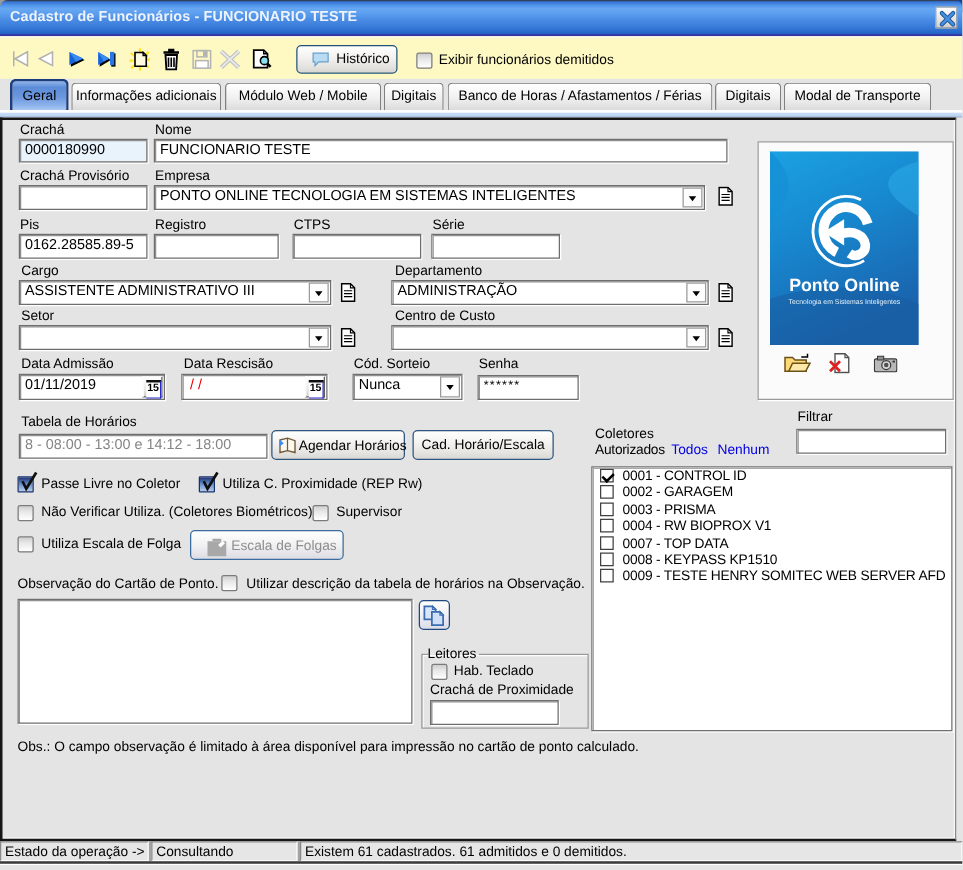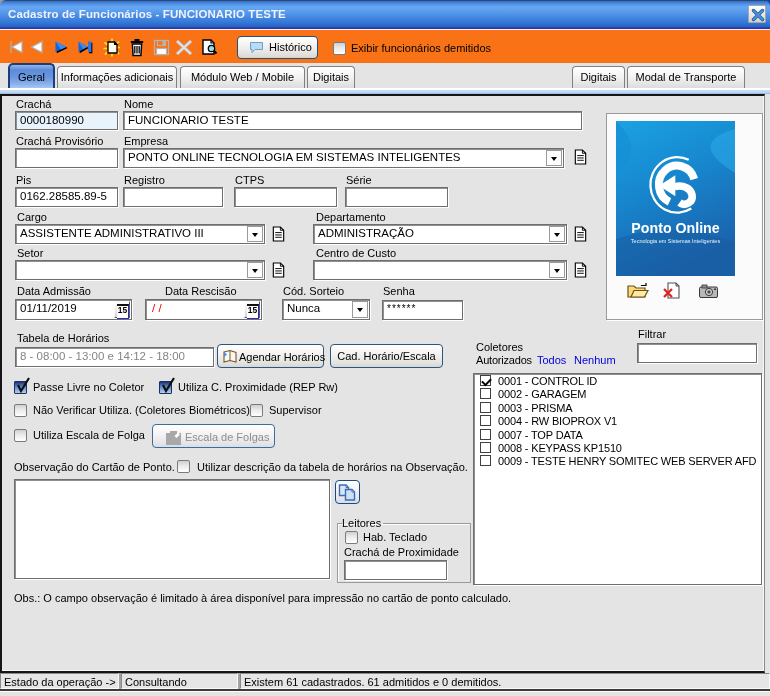--- a/index.html
+++ b/index.html
@@ -5,21 +5,21 @@
 body{font-family:"Liberation Sans",sans-serif;background:#e5e4e4;position:relative;font-size:11px;color:#000;}
 .abs{position:absolute;}
 
 #title{left:0;top:0;width:770px;height:29px;border-radius:6px 6px 0 0;
 background:linear-gradient(180deg,#303030 0%,#3572d2 5%,#4f93e8 14%,#68a8f2 24%,#5b9dee 38%,#4a8ce4 55%,#3a7dda 72%,#2a6dce 86%,#2263c4 93%,#332f9e 96%,#37339f 100%);
 }
 #title .txt{position:absolute;left:8px;top:8px;font-size:11.5px;font-weight:bold;color:#eef3fb;letter-spacing:0.1px;}
 #closebtn{position:absolute;left:748px;top:5px;width:18px;height:18px;background:linear-gradient(180deg,#fefefe,#dedcd8 80%,#cfcdc8);border:1px solid #a8a6a0;border-radius:1px;}
 #closebtn svg{position:absolute;left:2px;top:2px;}
 
-#toolbar{left:0;top:29px;width:770px;height:34px;background:#f97316;border-top:1px solid #f5f5f5;}
+#toolbar{left:0;top:29px;width:770px;height:34px;background:#fef9c3;border-top:1px solid #f5f5f5;}
 .tbico{position:absolute;top:0;}
 #histbtn{position:absolute;left:237px;top:6px;width:81px;height:23px;border:1px solid #21527f;border-radius:4px;background:linear-gradient(180deg,#ffffff,#f2f1ef 45%,#e4e2df 80%,#d8d6d2);}
 #histbtn span{position:absolute;left:31px;top:4px;font-size:11px;}
 #histbtn svg{position:absolute;left:11px;top:4px;}
 .cb{position:absolute;width:13px;height:13px;border:1px solid #7b7b7b;border-radius:2px;background:linear-gradient(180deg,#cfcfcf,#e8e8e8 40%,#ffffff);}
 .cbchk{position:absolute;width:13px;height:13px;border:1px solid #16306e;border-radius:1px;background:linear-gradient(180deg,#20306e,#4a6fae 30%,#7b9fd4 60%,#b8cce8);}
 .lbl{position:absolute;white-space:nowrap;margin-top:-1px;}
 
 #tabrow{left:0;top:63px;width:770px;height:25px;}
 .tab{position:absolute;top:3px;height:22px;background:linear-gradient(180deg,#ffffff,#f2f2f2 50%,#dcdcdc);border:1px solid #808080;border-bottom:none;border-radius:4px 4px 0 0;text-align:center;font-size:11px;padding-top:4px;box-shadow:inset 0 1px 0 #ffffff;}
@@ -115,20 +115,21 @@
       <span>Histórico</span>
     </div>
   <div class="cb" style="left:333px;top:12px;"></div>
   <span class="lbl" style="left:351px;top:13px;">Exibir funcionários demitidos</span>
 </div>
 <div class="abs" id="tabrow">
   <div id="tabsel">Geral</div>
   <div class="tab" style="left:57px;width:120px;">Informações adicionais</div>
   <div class="tab" style="left:180px;width:125px;">Módulo Web / Mobile</div>
   <div class="tab" style="left:307px;width:48px;">Digitais</div>
+  <div class="tab" style="left:358px;width:212px;">Banco de Horas / Afastamentos / Férias</div>
   <div class="tab" style="left:572px;width:53px;">Digitais</div>
   <div class="tab" style="left:627px;width:118px;">Modal de Transporte</div>
 </div>
 <div class="abs" id="tabstrip"></div>
 <div class="abs" id="page"></div>
 
 <span class="lbl" style="left:16px;top:99px;">Crachá</span>
 <span class="lbl" style="left:124px;top:99px;">Nome</span>
 <div class="inp" style="left:15px;top:111px;width:103px;height:19px;background:#e9f3fc;">0000180990</div>
 <div class="inp" style="left:123px;top:111px;width:459px;height:19px;">FUNCIONARIO TESTE</div>
@@ -180,21 +181,21 @@
 <div class="inp combo" style="left:313px;top:260px;width:254px;height:20px;">
     <span class="arr"></span>
   </div>
 <svg class="docico" style="left:574px;top:262px;" width="13" height="17" viewBox="0 0 13 17">
     <path d="M1 1 H8.5 L12 4.5 V16 H1 Z" fill="#fff" stroke="#000" stroke-width="1.2"></path>
     <path d="M8.5 1 V4.5 H12" fill="none" stroke="#000" stroke-width="1"></path>
     <path d="M3 7 H10 M3 9.5 H10 M3 12 H10" stroke="#000" stroke-width="1"></path>
   </svg>
 
 <span class="lbl" style="left:17px;top:286px;">Data Admissão</span>
-<span class="lbl" style="left:147px;top:286px;margin-left:18px;">Data Rescisão</span>
+<span class="lbl" style="left:147px;top:286px;">Data Rescisão</span>
 <span class="lbl" style="left:283px;top:286px;">Cód. Sorteio</span>
 <span class="lbl" style="left:383px;top:286px;">Senha</span>
 <div class="inp" style="left:15px;top:299px;width:117px;height:21px;">01/11/2019<span class="calbtn"></span></div>
 <div class="inp" style="left:145px;top:299px;width:117px;height:21px;color:#e80000;padding-left:6px;">/ /<span class="calbtn"></span></div>
 <div class="inp combo" style="left:282px;top:299px;width:88px;height:21px;">Nunca<span class="arr"></span></div>
 <div class="inp" style="left:382px;top:300px;width:81px;height:20px;font-size:10px;letter-spacing:1px;">******</div>
 
 <span class="lbl" style="left:17px;top:333px;">Tabela de Horários</span>
 <div class="inp" style="left:15px;top:347px;width:199px;height:20px;color:#858585;">8 - 08:00 - 13:00 e 14:12 - 18:00</div>
 <div class="btn" style="left:217px;top:344px;width:107px;height:24px;white-space:nowrap;">

